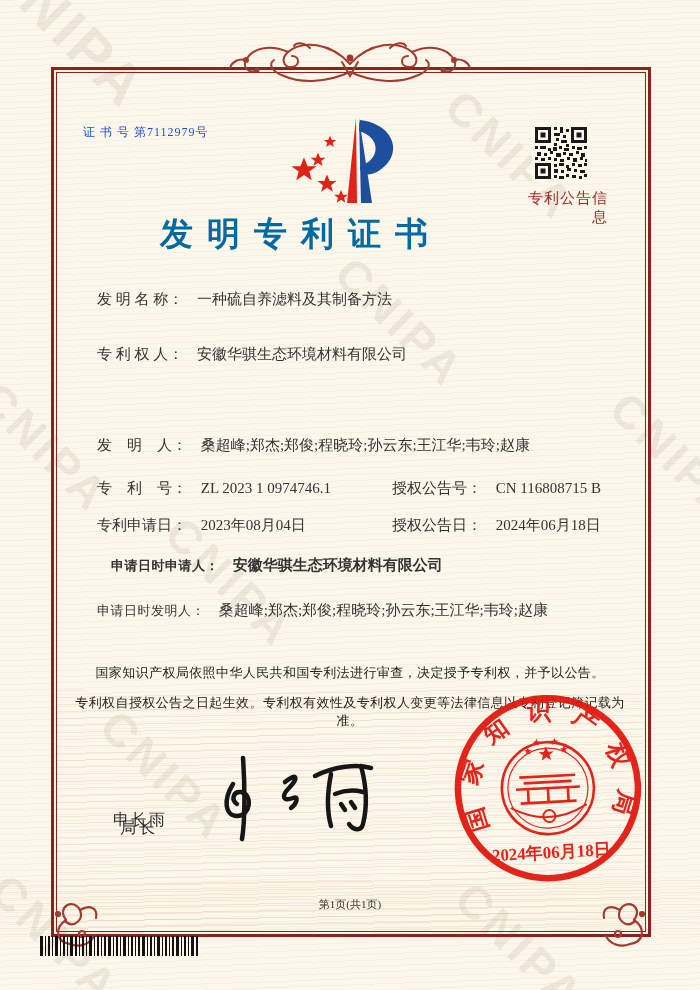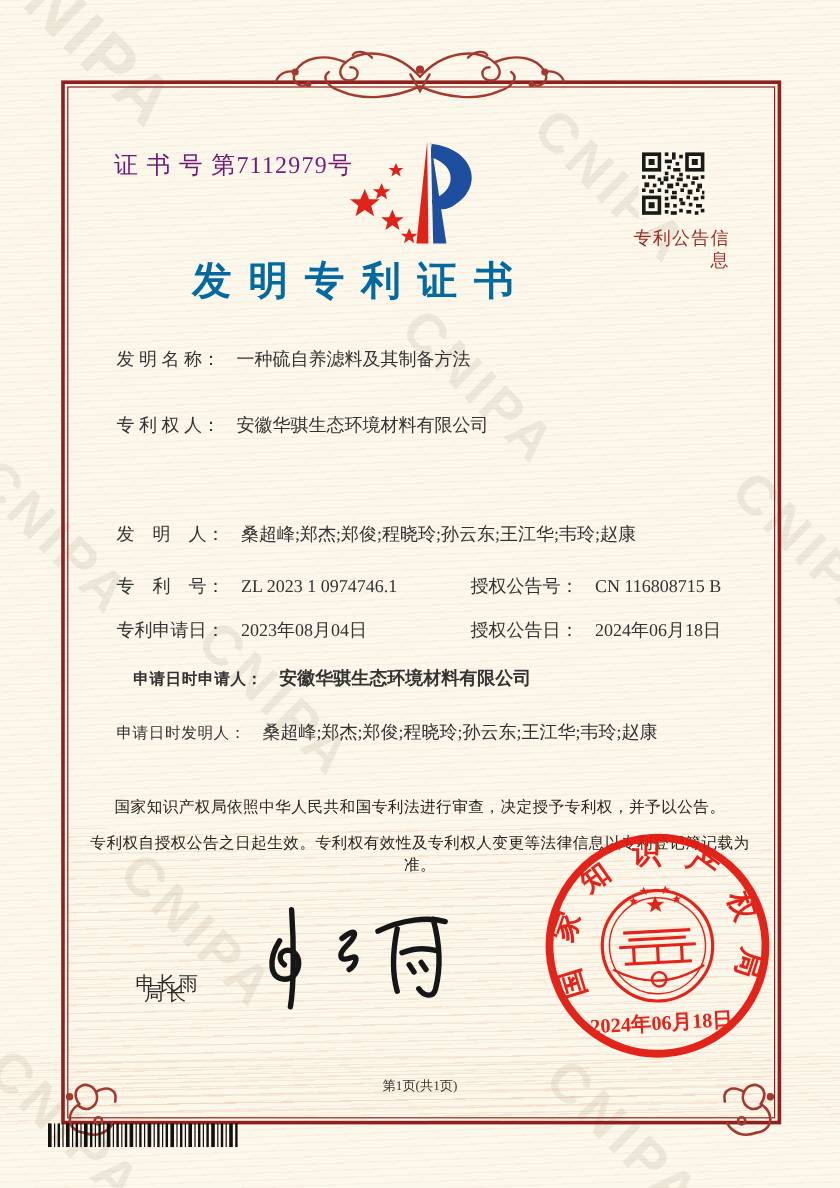--- a/index.html
+++ b/index.html
@@ -16,21 +16,21 @@
 
   
   .frame{position:absolute;left:56px;top:72px;width:588px;height:858px;
     border:1px solid #8e211e;}
   .frame::before{content:"";position:absolute;inset:-6px;border:3px solid #8e211e;}
 
   .watermark{position:absolute;font-family:"Liberation Sans","DejaVu Sans",sans-serif;
     font-weight:bold;color:rgba(138,124,96,0.13);transform:rotate(45deg);
     letter-spacing:4px;pointer-events:none;white-space:nowrap;}
 
-  .cert-no{position:absolute;left:95px;top:124px;font-size:20px;color:#701a75;letter-spacing:1px;}
+  .cert-no{position:absolute;left:83px;top:124px;font-size:12px;color:#1d4ed8;letter-spacing:1px;}
 
   .qr-label{position:absolute;left:516px;top:189px;width:92px;text-align:right;
     font-size:15px;color:#9e2b25;letter-spacing:1px;}
 
   .title{position:absolute;left:0;top:212px;width:588px;text-align:center;
     font-size:33px;font-weight:bold;color:#0369a1;letter-spacing:14px;text-indent:14px;}
 
   .row{position:absolute;font-size:15px;color:#333;white-space:nowrap;}
   .row .lbl{display:inline-block;}
   .row .val{display:inline-block;margin-left:10px;}

